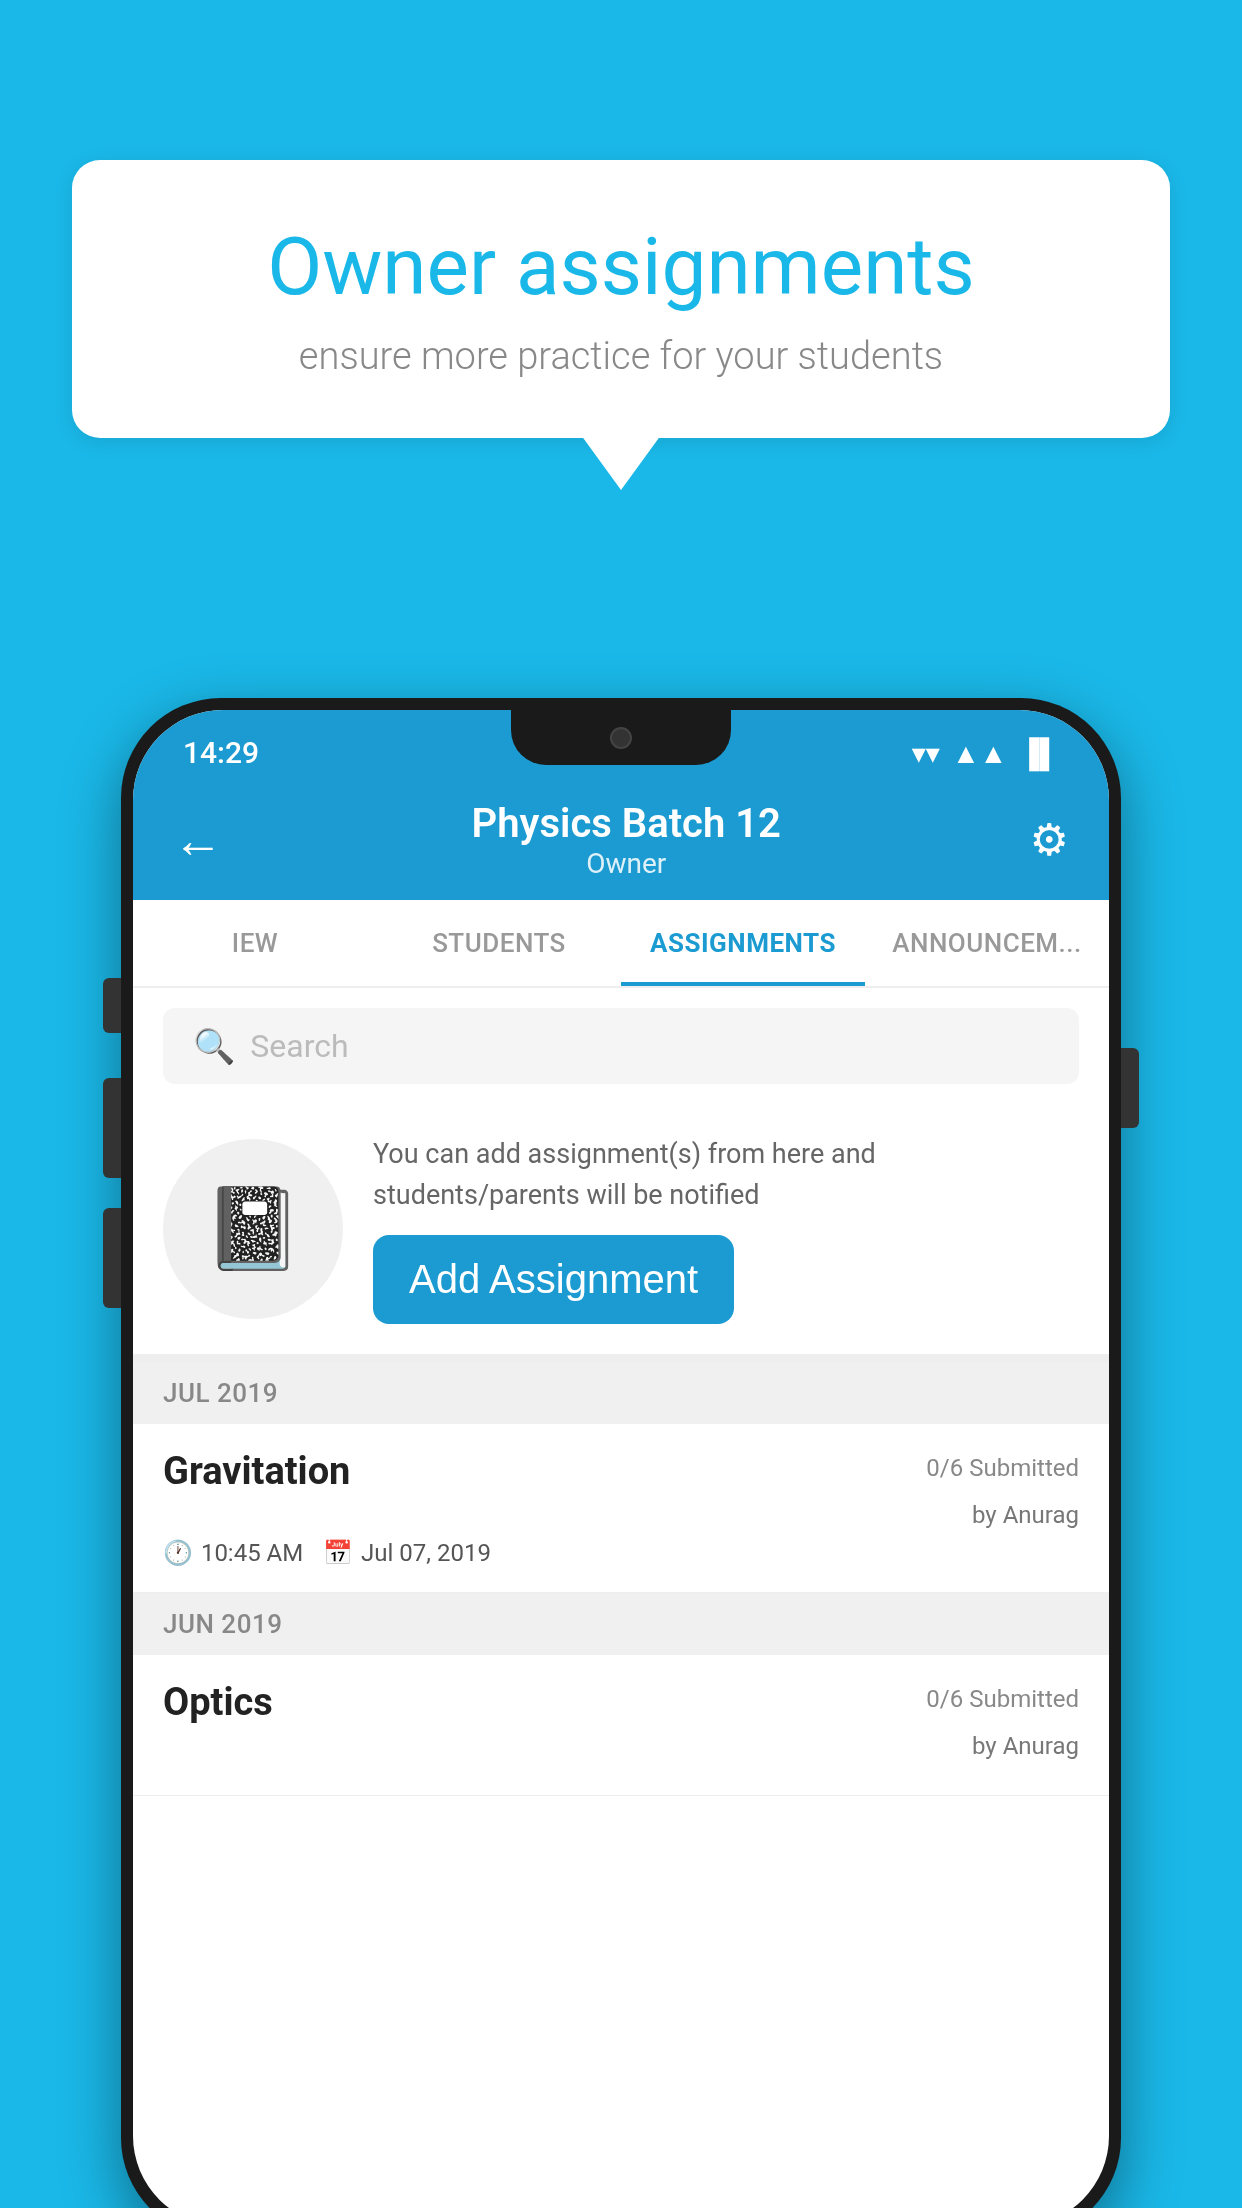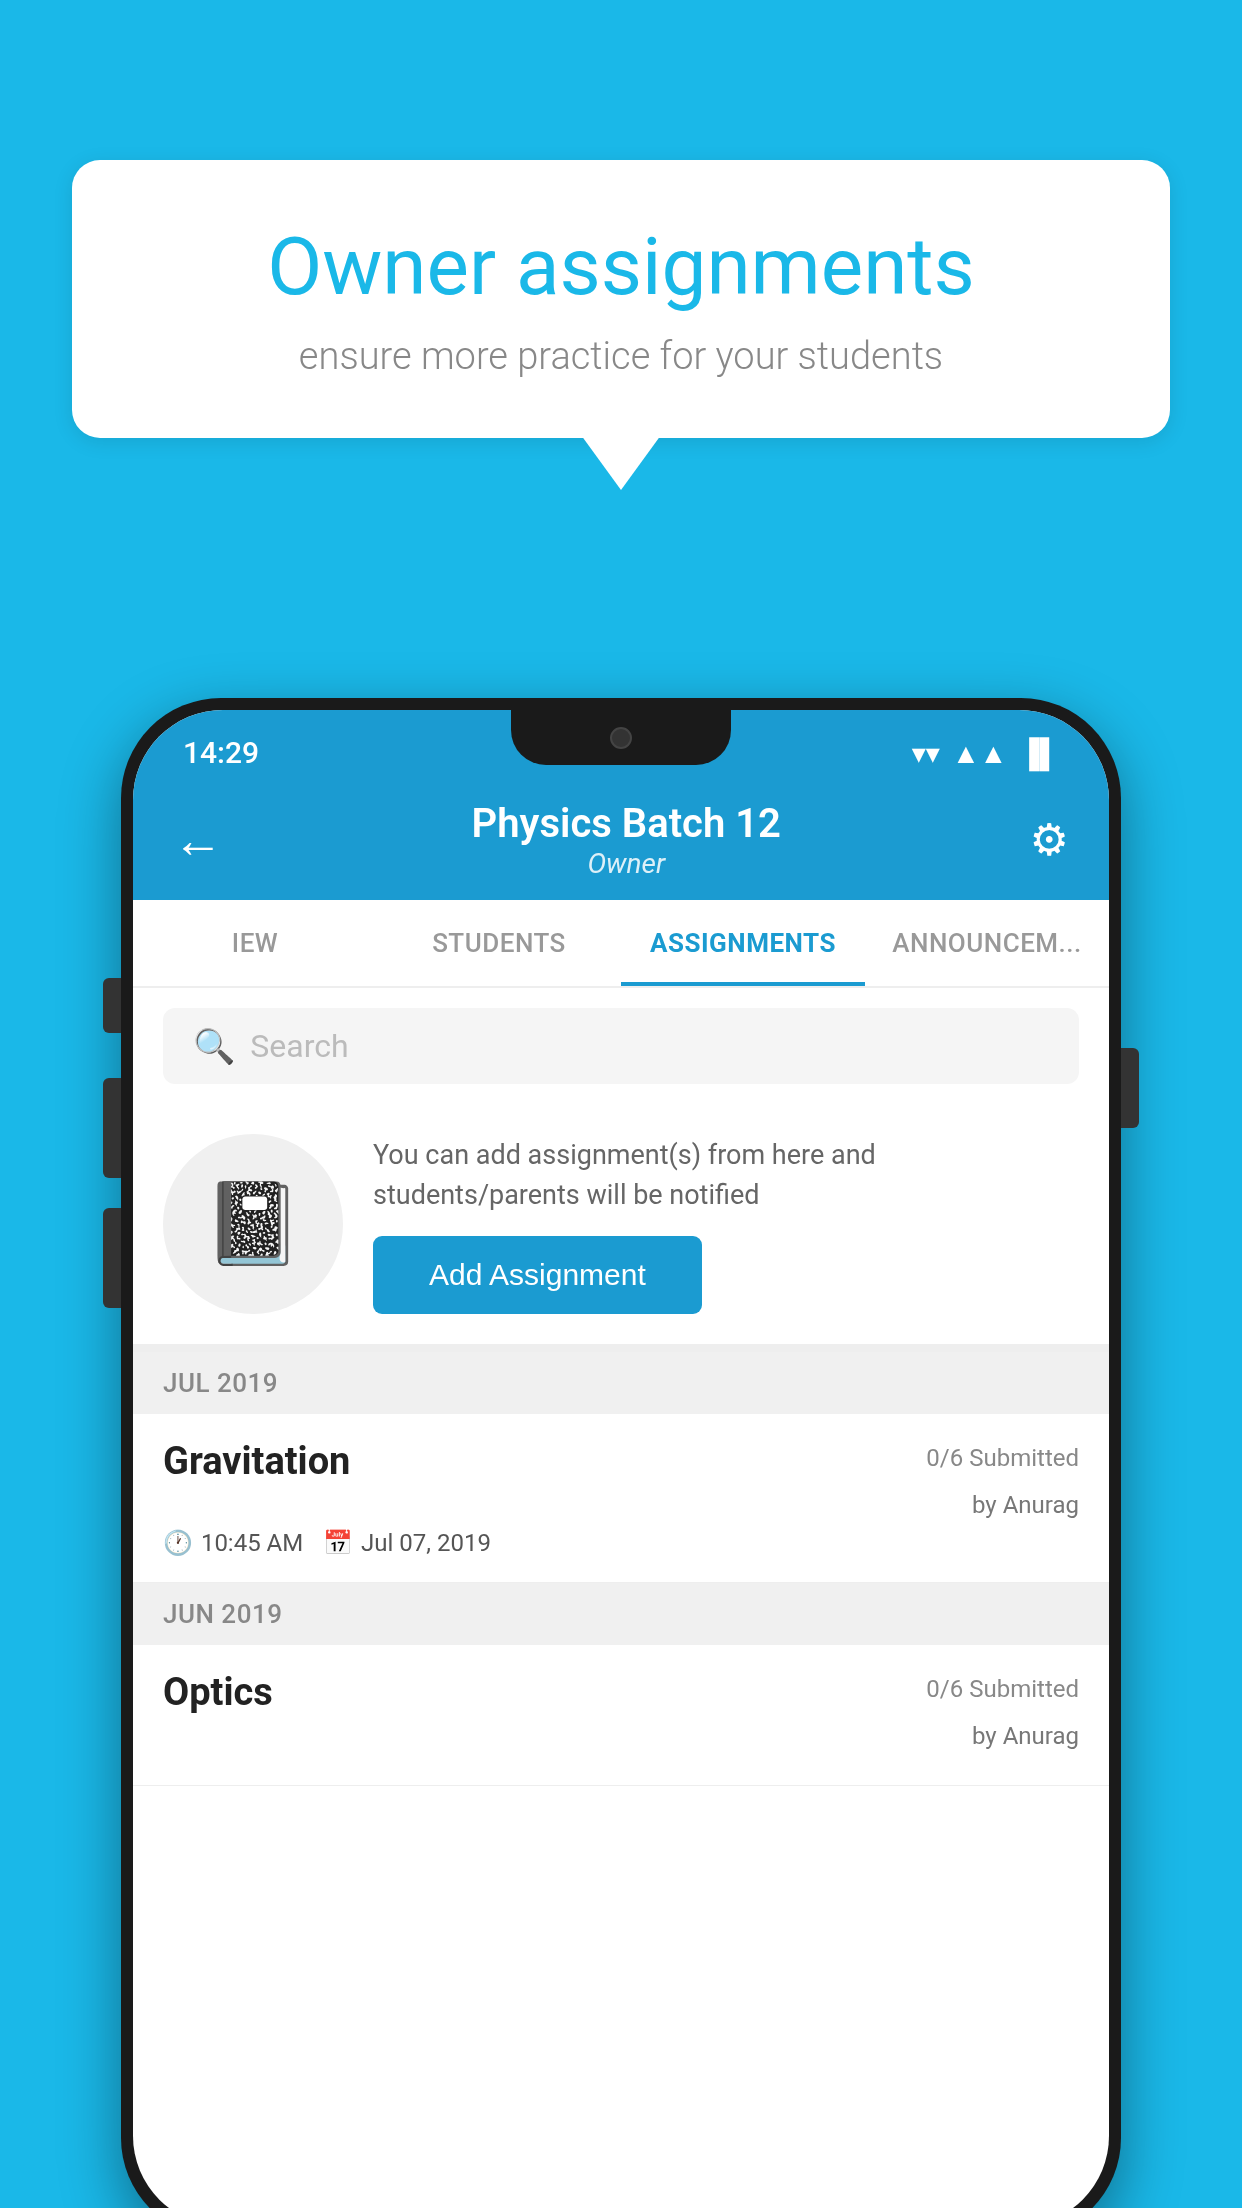--- a/index.html
+++ b/index.html
@@ -154,21 +154,20 @@
 
     .header-title {
       color: white;
       font-size: 40px;
       font-weight: 600;
     }
 
     .header-subtitle {
       color: rgba(255,255,255,0.85);
       font-size: 28px;
-      font-style: italic;
     }
 
     .header-gear {
       color: white;
       font-size: 44px;
       cursor: pointer;
     }
 
     
     .tabs-container {
@@ -263,23 +262,23 @@
       color: #666;
       font-size: 27px;
       line-height: 1.5;
       margin-bottom: 20px;
     }
 
     .add-assignment-btn {
       background: #1b9bd1;
       color: white;
       border: none;
-      border-radius: 9px;
-      padding: 22px 56px;
-      font-size: 30px;
+      border-radius: 16px;
+      padding: 22px 36px;
+      font-size: 40px;
       font-weight: 500;
       cursor: pointer;
     }
 
     
     .section-header {
       background: #f0f0f0;
       padding: 16px 30px;
       font-size: 26px;
       color: #888;

